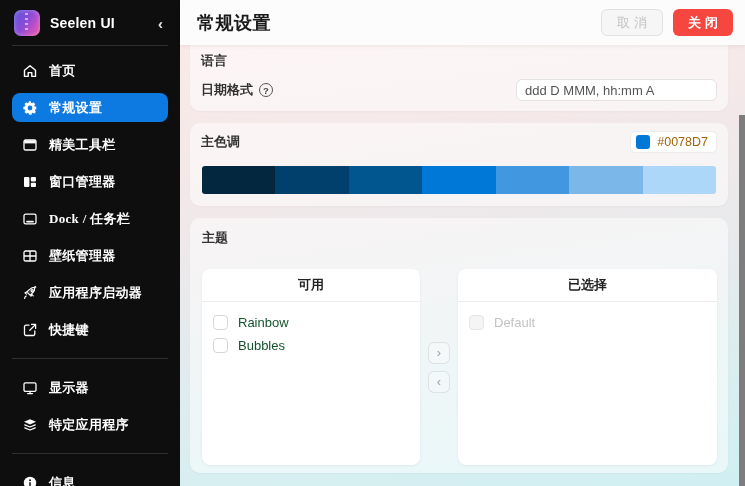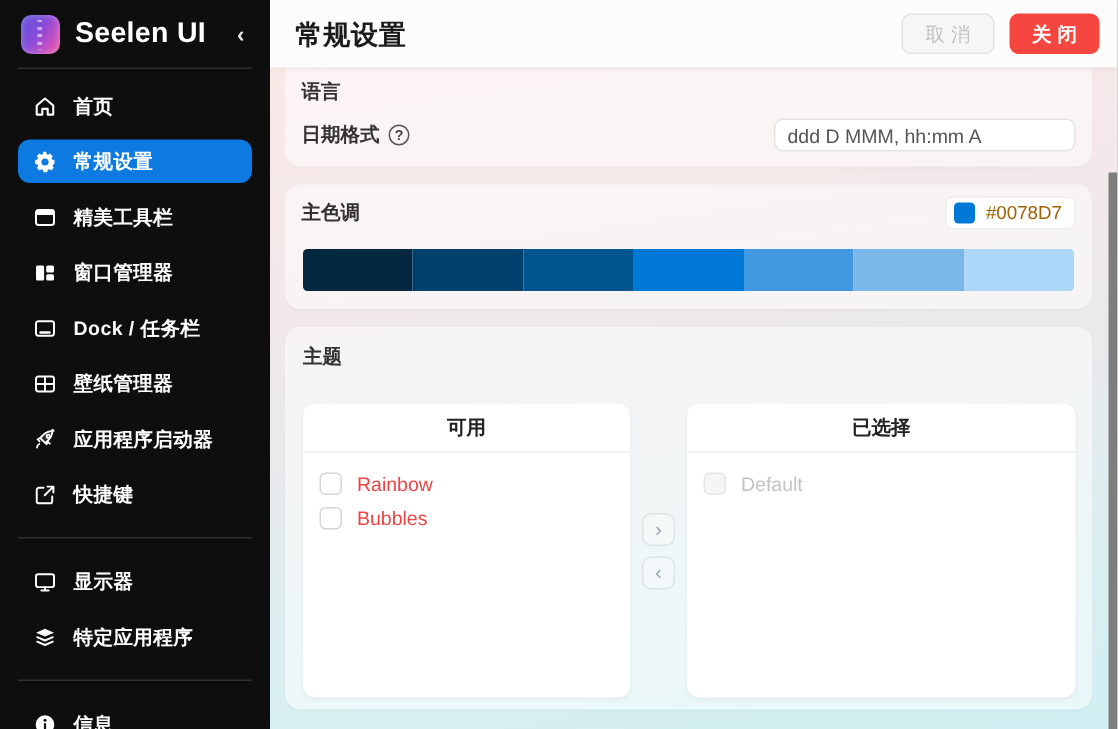--- a/index.html
+++ b/index.html
@@ -8,25 +8,25 @@
   .app { width:745px; height:486px; display:flex; position:relative; background:#0f0f0f; }
 
   
   .sidebar { width:180px; height:100%; background:#0e0e0e; color:#fff; padding:10px 12px 8px 12px; flex:none; display:flex; flex-direction:column; }
   .side-head { display:flex; align-items:center; height:34px; padding:0 2px 0 2px; }
   .logo { width:26px; height:26px; border-radius:7px; flex:none;
     background:linear-gradient(125deg,#5a54d8 0%,#8a4bd8 45%,#c94fc0 75%,#e85a96 100%);
     box-shadow:inset 0 0 5px rgba(255,255,255,.35); position:relative; overflow:hidden;}
   .logo:after{content:"";position:absolute;left:11px;top:3px;width:3px;height:20px;
     background:repeating-linear-gradient(180deg,rgba(255,255,255,.8) 0 2px,transparent 2px 5px);opacity:.7;}
-  .side-title { font-size:19px; font-weight:bold; margin-left:10px; flex:1; letter-spacing:.2px;}
+  .side-title { font-size:14px; font-weight:bold; margin-left:10px; flex:1; letter-spacing:.2px;}
   .collapse { color:#e6e6e6; font-size:15px; font-weight:bold; cursor:pointer; padding:0 3px; }
   .side-sep { border-top:1px solid #2f2f2f; margin:9px 0 10px 0; }
   .nav { flex:1; display:flex; flex-direction:column; }
-  .nav-item { display:flex; align-items:center; height:29px; margin-bottom:8px; padding:0 10px; border-radius:8px; gap:11px; cursor:pointer; }
+  .nav-item { display:flex; align-items:center; height:29px; margin-bottom:8px; padding:0 10px; border-radius:8px; gap:11px; cursor:pointer;font-family:Liberation Serif, serif; }
   .nav-item.active { background:#0c7ae0; }
   .nav-item .nicon { width:16px; height:16px; flex:none; display:flex; align-items:center; justify-content:center; }
   .nav-item .nicon svg { width:16px; height:16px; display:block; }
   .nav-label { font-size:13px; font-weight:bold; white-space:nowrap; letter-spacing:.3px; }
   .nav-sep { border-top:1px solid #2f2f2f; margin:6px 0 14px 0; }
 
   
   .main { flex:1; height:100%; display:flex; flex-direction:column; position:relative; background:#fbfbfb; }
   .main-header { height:45px; flex:none; background:#fcfcfc; display:flex; align-items:center; padding:0 12px 0 17px; box-shadow:0 1px 4px rgba(0,0,0,.07); position:relative; z-index:2; }
   .page-title { font-size:18px; font-weight:bold; color:#1b1b1b; flex:1; letter-spacing:.5px; }
@@ -55,21 +55,21 @@
   .theme-label { font-size:13px; font-weight:bold; color:#333; height:20px; margin:3px 0 20px 1px; }
   .transfer { display:flex; align-items:stretch; height:196px; }
   .panel { background:#fff; border-radius:8px; box-shadow:0 1px 3px rgba(0,0,0,.06); display:flex; flex-direction:column; overflow:hidden; }
   .panel-left { width:218px; flex:none; margin-left:1px; }
   .panel-right { flex:1; }
   .panel-head { height:33px; flex:none; border-bottom:1px solid #ededed; display:flex; align-items:center; justify-content:center; font-size:13px; font-weight:bold; color:#222; }
   .panel-body { flex:1; padding:9px 11px; }
   .citem { display:flex; align-items:center; height:22px; margin-bottom:1px; cursor:pointer; }
   .cbox { width:15px; height:15px; border:1px solid #d6d6d6; border-radius:4px; background:#fff; flex:none; }
   .cbox.disabled { background:#f5f5f5; border-color:#e5e5e5; }
-  .citem .clabel { font-size:13px; color:#ef4444; margin-left:10px; }
+  .citem .clabel { font-size:13px; color:#14532d; margin-left:10px; }
   .citem.disabled .clabel { color:#c3c3c3; }
   .tr-btns { width:38px; flex:none; display:flex; flex-direction:column; align-items:center; justify-content:center; gap:7px; }
   .tr-btn { width:22px; height:22px; border-radius:6px; border:1px solid rgba(0,0,0,.09); background:rgba(255,255,255,.28); color:#94a4aa; font-size:13px; display:flex; align-items:center; justify-content:center; cursor:default; padding-bottom:1px; font-family:inherit; }
 
   .scrollbar-thumb { position:absolute; right:0; top:70px; bottom:0; width:6px; background:#7d7d7d; z-index:5; }
 </style>
 </head>
 <body>
 
 <div class="app">

